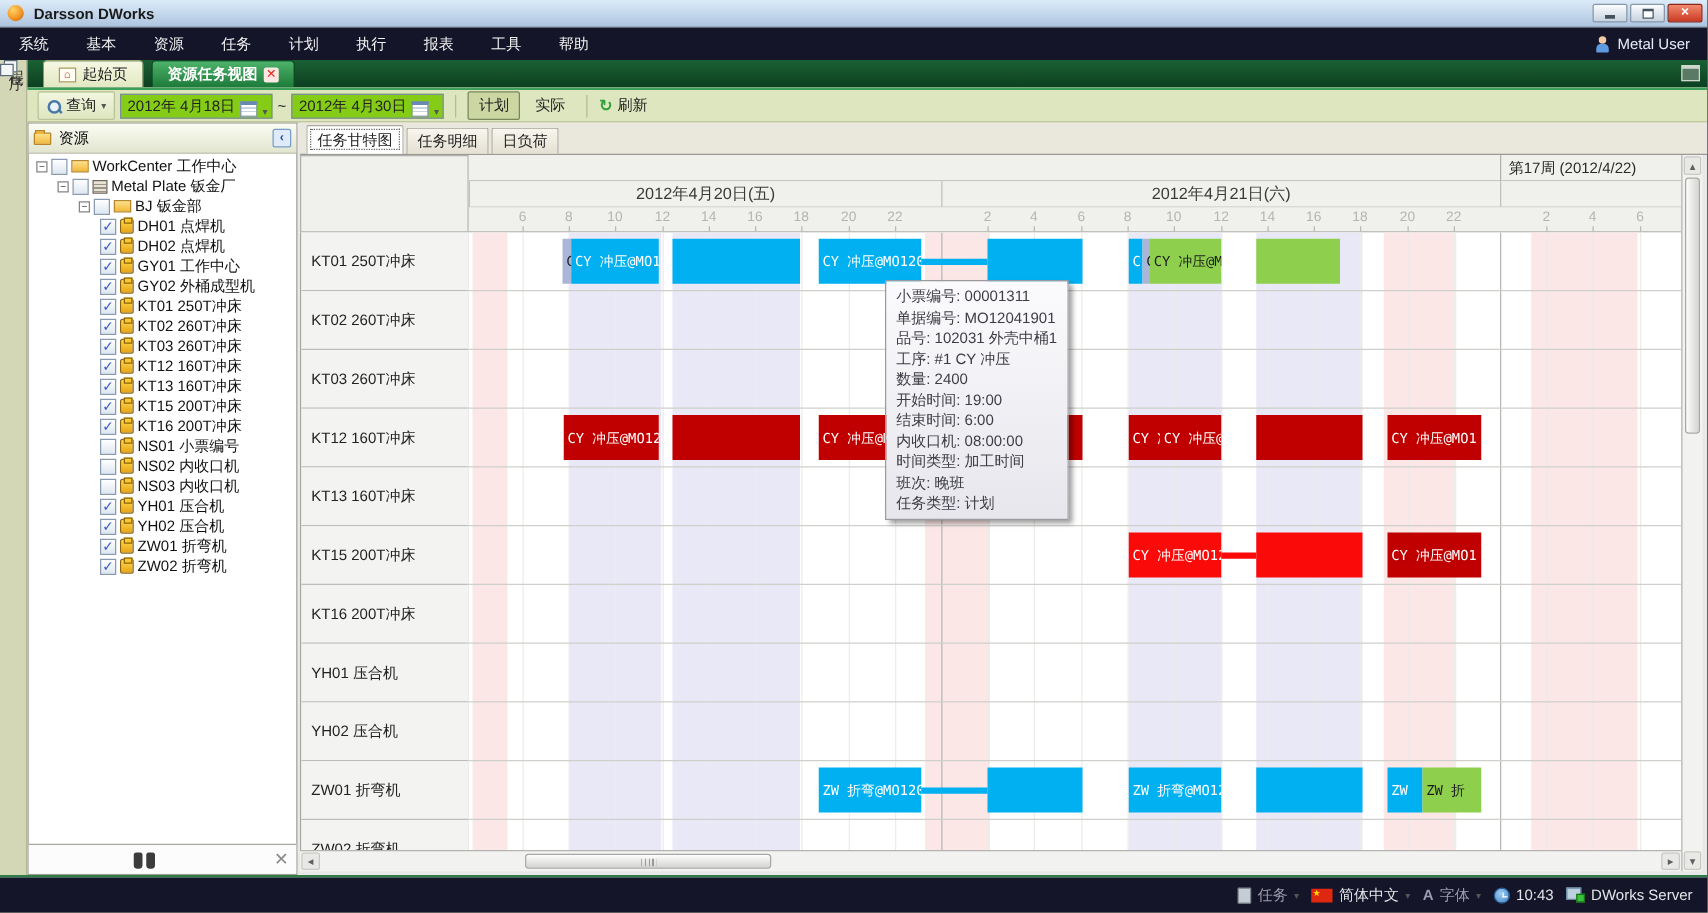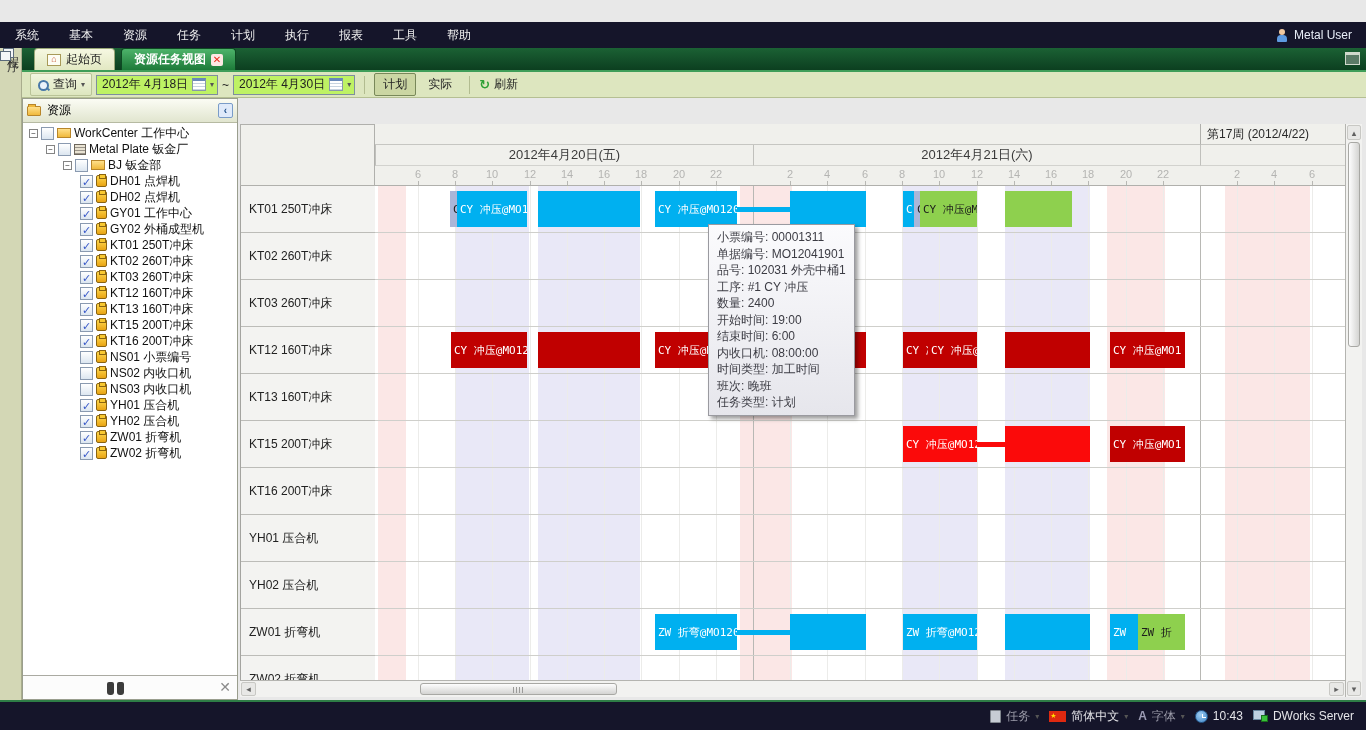--- a/index.html
+++ b/index.html
@@ -42,21 +42,21 @@
   .tab-close{color:#e82818;background:#fde8e4;border-radius:2px;font-size:10px;font-weight:bold;line-height:11px;width:12px;height:12px;text-align:center;}
   .winlist-icon{position:absolute;right:6px;top:4px;width:15px;height:13px;border:1px solid #d0d8cc;border-top:3px solid #d0d8cc;background:#5a7a66;}
 
   
   .toolbar{left:22px;top:70px;width:1344px;height:28px;background:#dde6bf;border-top:2px solid #3f9e59;border-bottom:1px solid #b5bf93;display:flex;align-items:center;gap:4px;padding-left:8px;color:#222;}
   .tb-btn{display:flex;align-items:center;gap:4px;padding:2px 6px;border:1px solid #b9c397;border-radius:2px;background:linear-gradient(#f2f6e0,#dde6bf);}
   .mag{position:relative;width:12px;height:12px;}
   .mag::before{content:'';position:absolute;left:1px;top:1px;width:7px;height:7px;border:2px solid #4878a8;border-radius:50%;background:#eaf2fa;}
   .mag::after{content:'';position:absolute;left:9px;top:9px;width:4px;height:2px;background:#4878a8;transform:rotate(45deg);}
   .arrow-down{font-size:8px;color:#555;}
-  .datefield{display:flex;align-items:center;background:#bef264;border:1px solid #7e8e9e;height:20px;padding-left:5px;gap:4px;}
+  .datefield{display:flex;align-items:flex-end;background:#84cc16;border:1px solid #7e8e9e;height:20px;padding-left:5px;gap:4px;}
   .cal-icon{width:14px;height:13px;border:1px solid #8898a8;background:repeating-linear-gradient(#fff 0 2px,#c8d4e0 2px 3px);border-top:3px solid #6888b8;}
   .toggle{padding:2px 8px;}
   .toggle.pressed{background:#cbd6a3;border:1px solid #79885a;border-radius:2px;}
   .sep-v{width:1px;height:18px;background:#b2bc90;margin:0 5px;}
   .refresh-icon{color:#2ca035;font-size:13px;font-weight:bold;line-height:1;}
 
   
   .treepanel{left:22px;top:98px;width:216px;height:602px;background:#fff;border:1px solid #9a9e8e;}
   .tp-header{position:absolute;left:0;top:0;width:100%;height:24px;background:linear-gradient(#fbfcf4,#e1e5cf);border-bottom:1px solid #b6ba a2;border-bottom:1px solid #b6baa2;display:flex;align-items:center;gap:6px;padding:0 4px;}
   .folder-ic{position:relative;width:14px;height:10px;background:linear-gradient(#ffe08a,#f0b93c);border:1px solid #b8862a;border-radius:1px;}
@@ -127,20 +127,33 @@
   .clock-ic::after{content:'';position:absolute;left:6px;top:6px;width:4px;height:1px;background:#fff;}
   .pc-ic{position:relative;width:15px;height:12px;}
   .pc-ic::before{content:'';position:absolute;left:0;top:0;width:10px;height:8px;background:#bcd0e0;border:1px solid #6888a0;}
   .pc-ic::after{content:'';position:absolute;right:0;bottom:0;width:5px;height:5px;background:#39c03a;border:1px solid #1a701c;}
 </style>
 </head>
 <body>
 
 <div class="app">
 
+  <div class="abs titlebar">
+    <span class="logo"></span>
+    <span class="title-text">Darsson DWorks</span>
+    <span class="winbtns">
+      <span class="wbtn">
+          <span class="min-glyph"></span>
+        </span>
+      <span class="wbtn">
+          <span class="max-glyph"></span>
+        </span>
+      <span class="wbtn close">×</span>
+    </span>
+  </div>
 
   <div class="abs menubar">
     <div style="display:flex" id="menubar-items">
         <div class="menu-item">系统</div>
         <div class="menu-item">基本</div>
         <div class="menu-item">资源</div>
         <div class="menu-item">任务</div>
         <div class="menu-item">计划</div>
         <div class="menu-item">执行</div>
         <div class="menu-item">报表</div>
@@ -312,20 +325,25 @@
           <div class="ticon machine"></div>
           <div class="tlabel">ZW02 折弯机</div>
         </div>
       </div>
     <div class="tp-footer">
       <span class="binoc"></span>
       <span class="xicon">✕</span>
     </div>
   </div>
 
+  <div class="abs viewtabs" id="view-tabs">
+      <div class="vt active">任务甘特图</div>
+      <div class="vt">任务明细</div>
+      <div class="vt">日负荷</div>
+    </div>
 
   <div class="abs corner"></div>
   <div class="abs weekcell" style="left:375px;width:825px;border-left:none"></div>
   <div class="abs weekcell" style="left:1200px;width:145px">
     <span>第17周 (2012/4/22)</span>
   </div>
   <div id="day-headers">
       <div class="abs daycell" style="left: 375px; width: 378px;">2012年4月20日(五)</div>
       <div class="abs daycell" style="left: 753px; width: 447px;">2012年4月21日(六)</div>
       <div class="abs daycell" style="left: 1200px; width: 145px;"></div>

